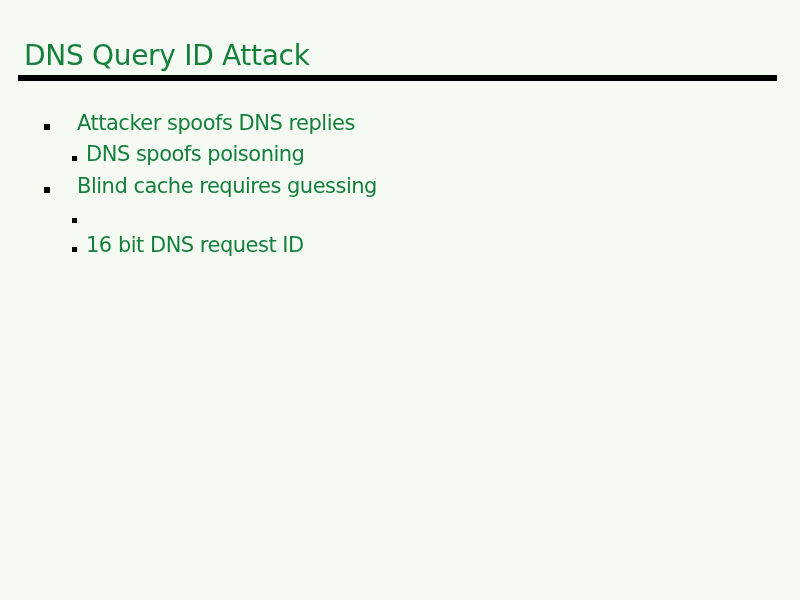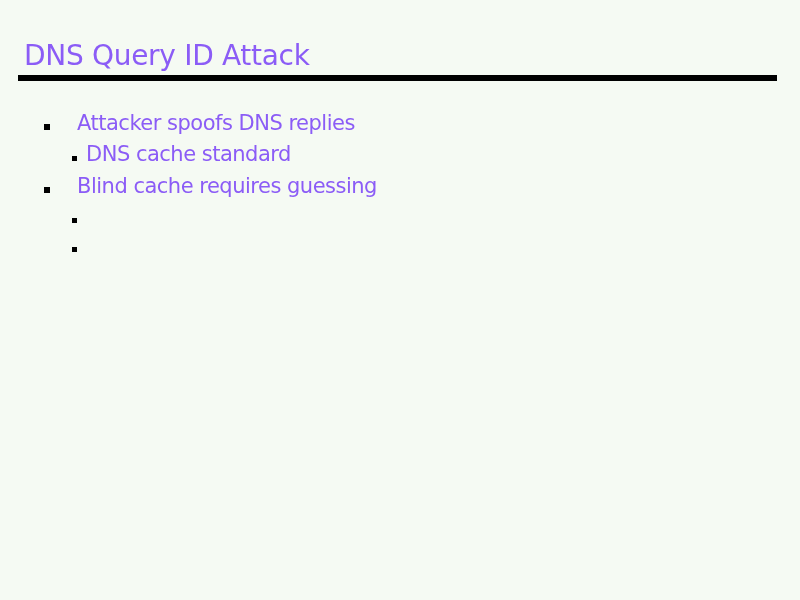--- a/index.html
+++ b/index.html
@@ -10,21 +10,21 @@
     width: 800px;
     height: 600px;
     overflow: hidden;
     font-family: "DejaVu Sans", sans-serif;
   }
   .slide {
     position: relative;
     width: 800px;
     height: 600px;
     background: #f5faf3;
-    color: #8b5cf6;
+    color: #15803d;
   }
   .title {
     position: absolute;
     left: 24px;
     top: 40px;
     font-size: 28px;
     font-weight: 400;
     letter-spacing: -0.3px;
     white-space: nowrap;
     line-height: 1.164;
@@ -71,30 +71,31 @@
 
   <div>
 
     <div class="row lvl1 r1">
       <span class="bullet"></span>
       <span>Attacker spoofs DNS replies</span>
     </div>
 
     <div class="row lvl2 r2">
       <span class="bullet"></span>
-      <span>DNS cache standard</span>
+      <span>DNS spoofs poisoning</span>
     </div>
 
     <div class="row lvl1 r3">
       <span class="bullet"></span>
       <span>Blind cache requires guessing</span>
     </div>
 
     <div class="row lvl2 r4">
       <span class="bullet"></span>
     </div>
 
     <div class="row lvl2 r5">
       <span class="bullet"></span>
+      <span>16 bit DNS request ID</span>
     </div>
 
   </div>
 </div>
 
 </body></html>

